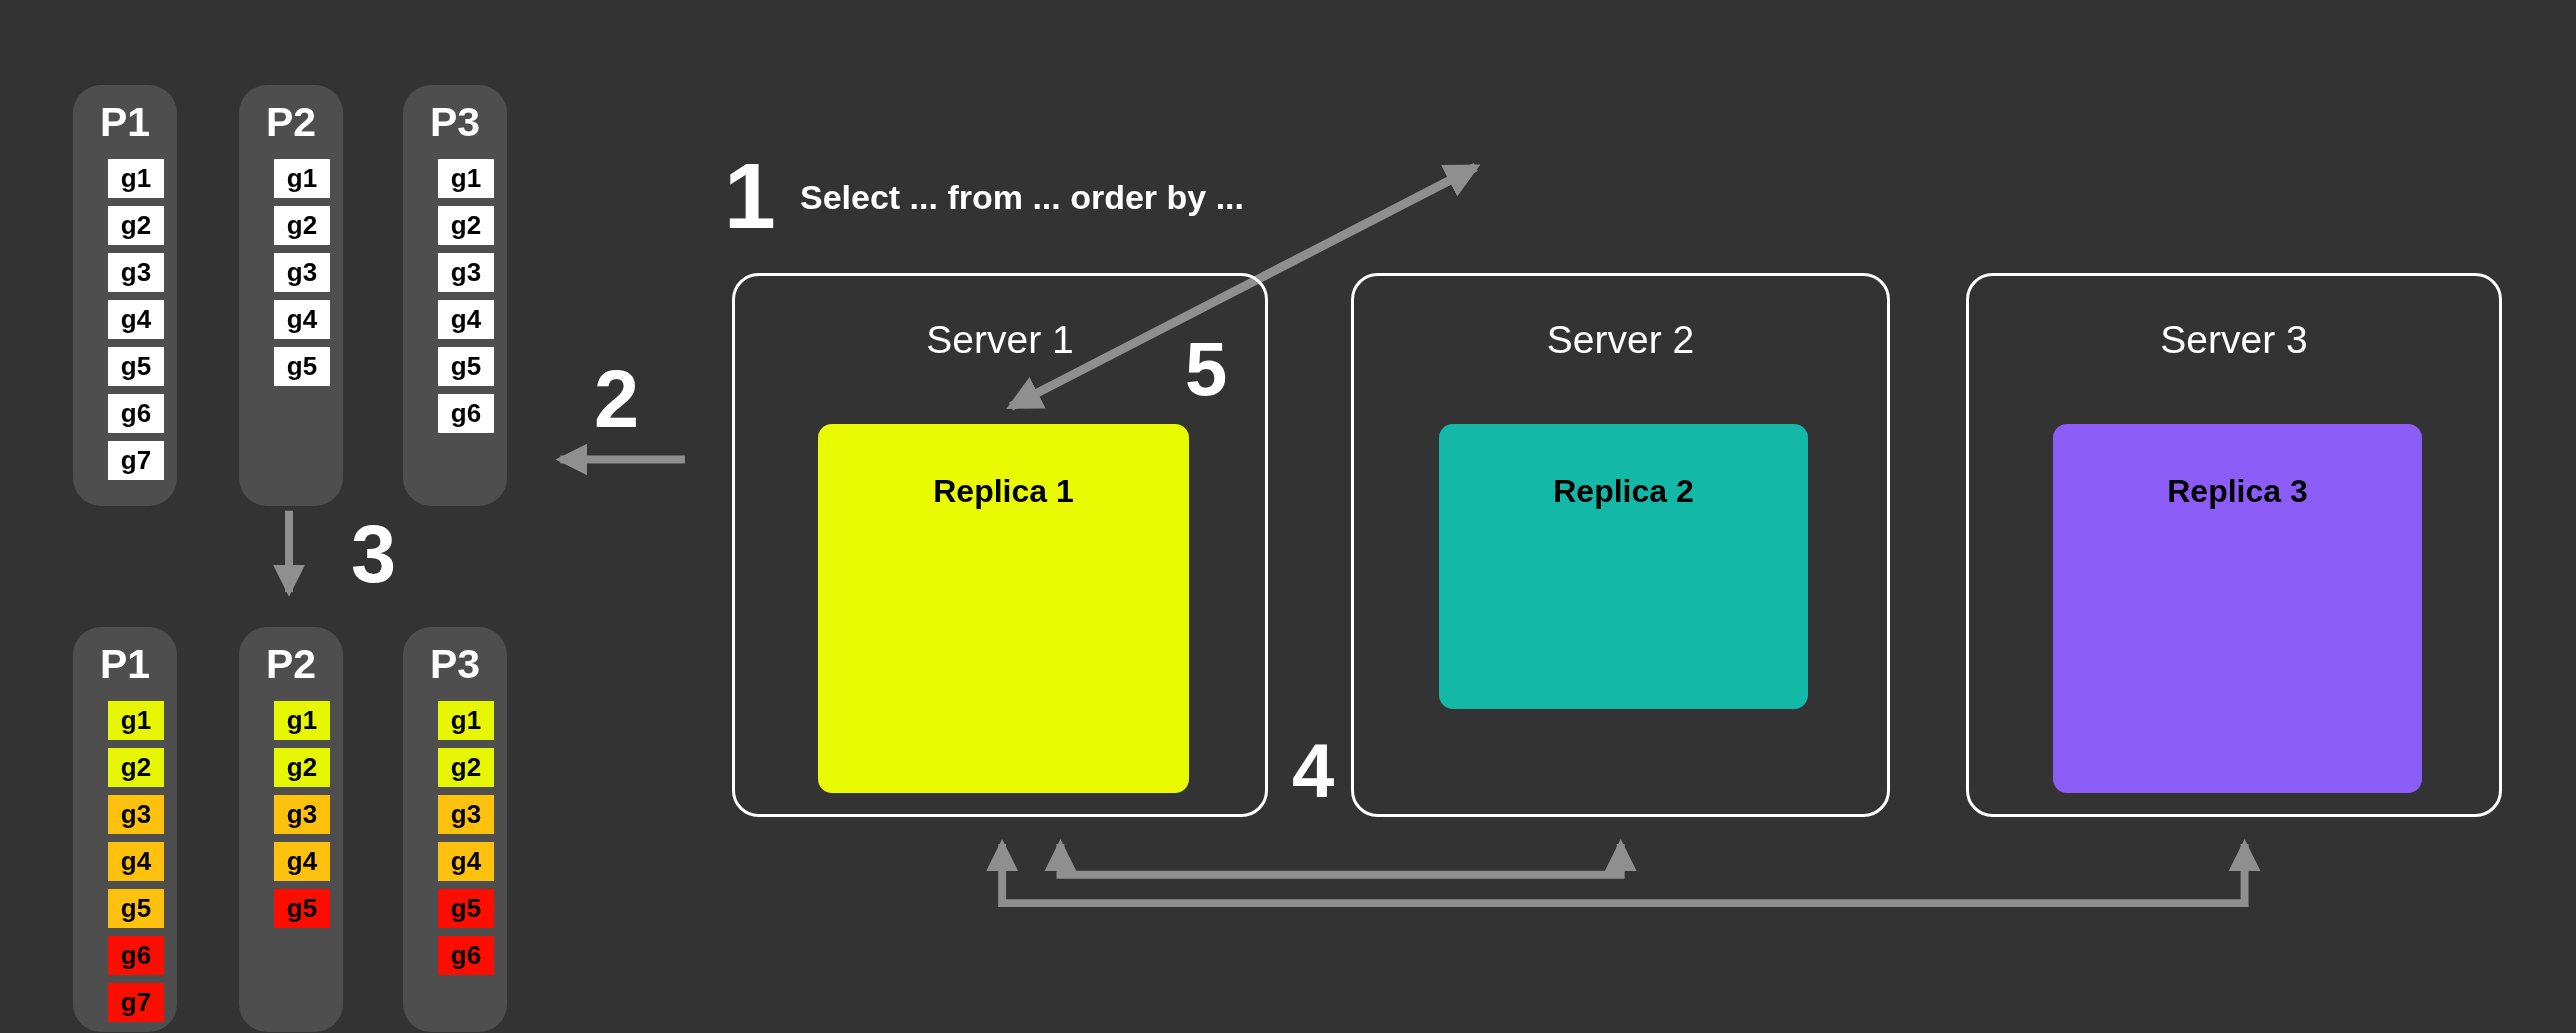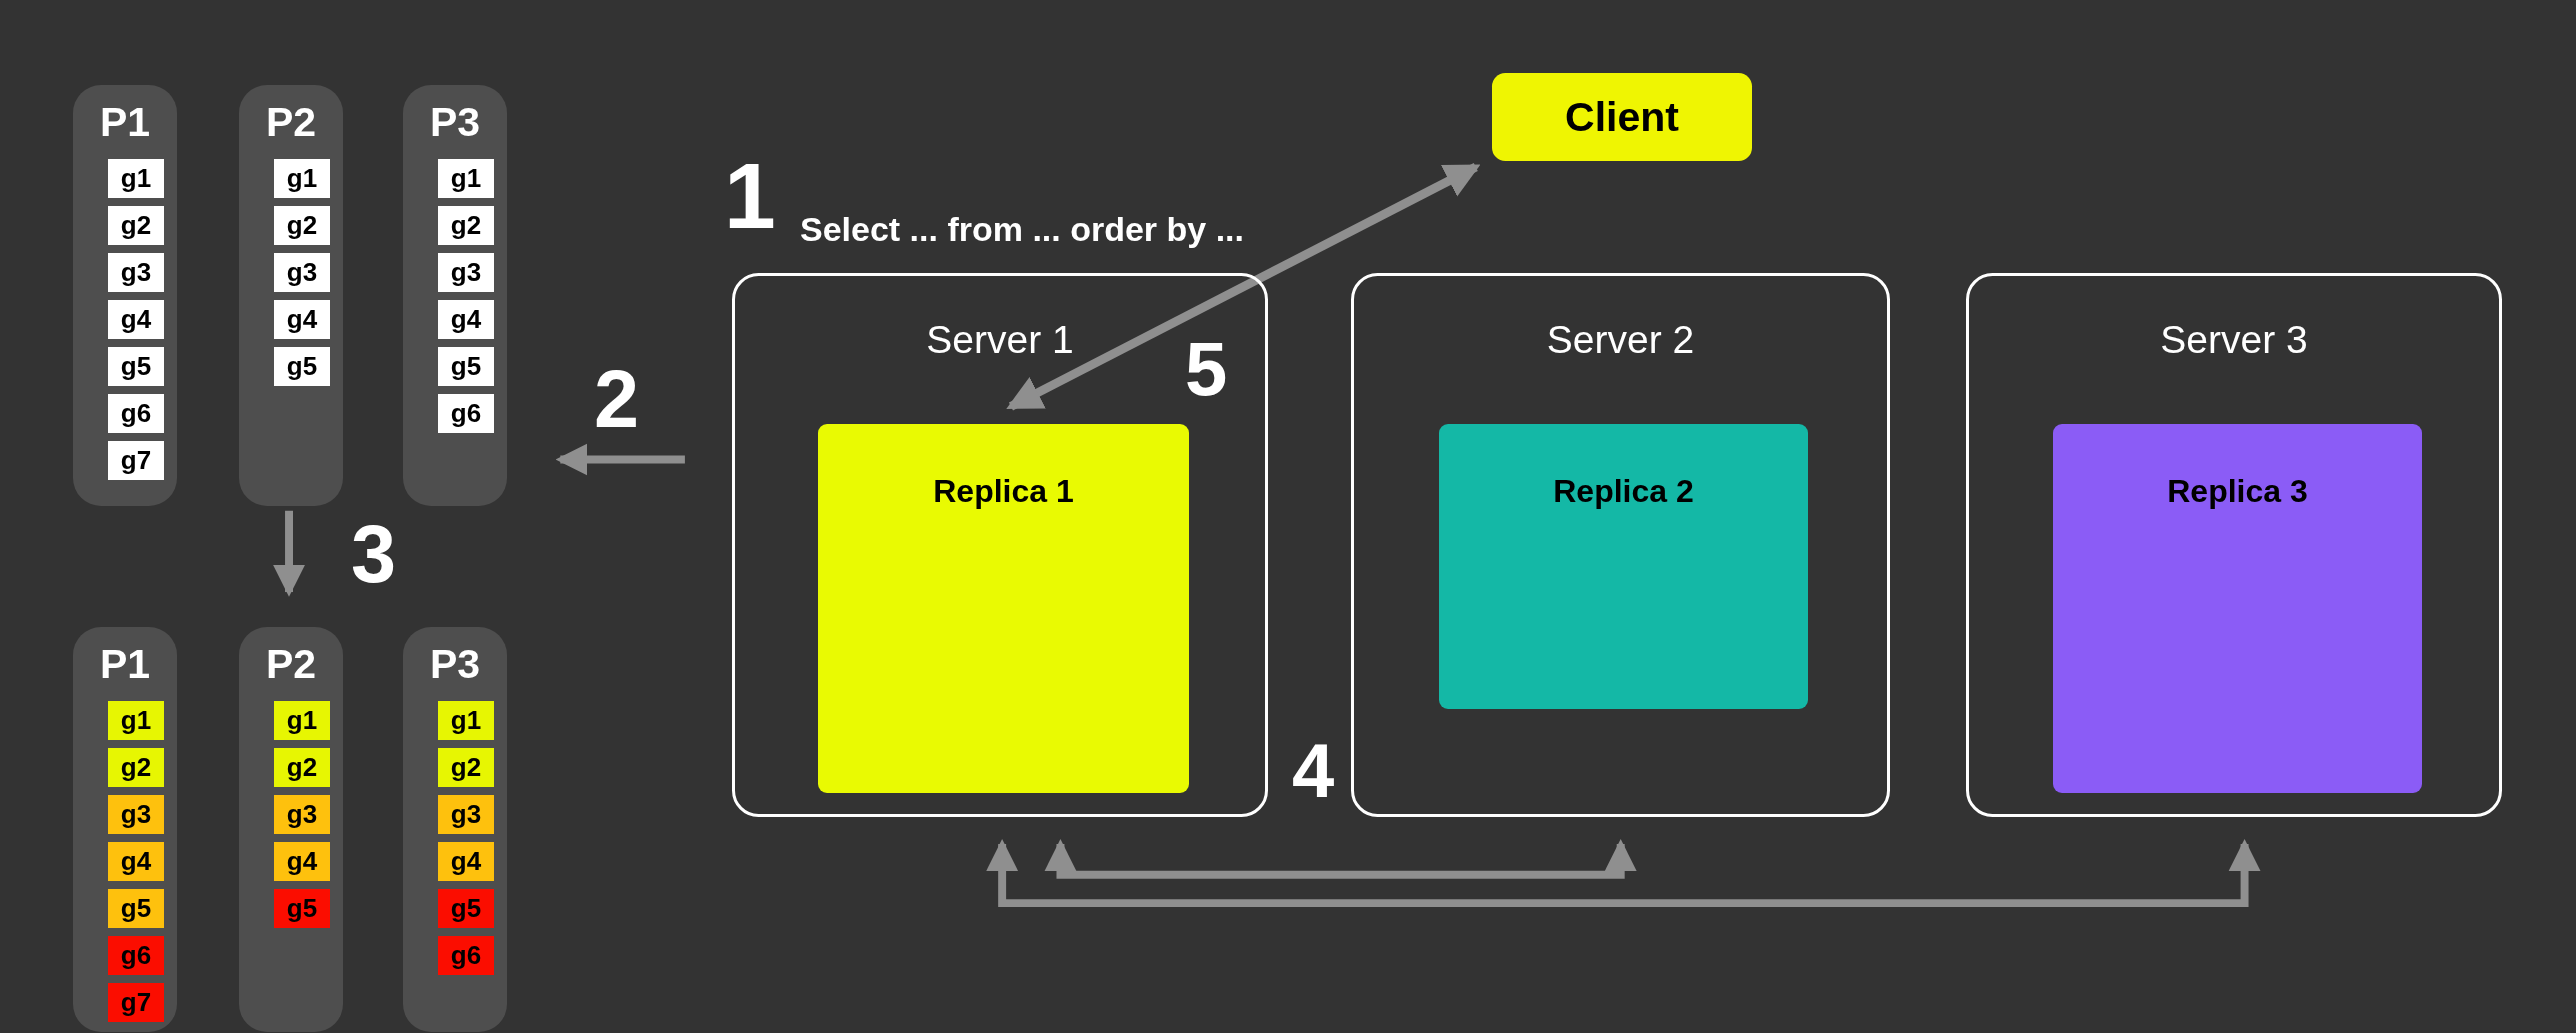--- a/index.html
+++ b/index.html
@@ -15,32 +15,32 @@
   }
   
   .pcol{position:absolute; width:104px; background:var(--panel); border-radius:28px;}
   .ptitle{height:74px; display:flex; align-items:center; justify-content:center;
     color:var(--text-light); font-size:41px; font-weight:600;}
   .cells{display:flex; flex-direction:column; gap:8px; padding:0 13.3px;}
   .cell{height:39px; display:flex; align-items:center; justify-content:center;
     font-size:26px; font-weight:700; color:var(--text-dark);margin-left:22px;}
   
   .stepnum{position:absolute; color:var(--text-light); font-weight:700; line-height:1;}
-  .querytext{position:absolute; color:var(--text-light); font-size:34px; font-weight:700; line-height:1;margin-top:32px;}
+  .querytext{position:absolute; color:var(--text-light); font-size:34px; font-weight:700; line-height:1;}
   
   .client{position:absolute; left:1492px; top:73px; width:260px; height:88px;
     background:var(--client-yellow); border-radius:13.3px;
     display:flex; align-items:center; justify-content:center;
     font-size:41px; font-weight:700; color:var(--text-dark);}
   
   .server{position:absolute; top:273px; height:544px; box-sizing:border-box;
     border:3.5px solid var(--server-border); border-radius:26.5px;}
   .server-label{position:absolute; top:42px; left:0; width:100%; text-align:center;
     color:var(--text-light); font-size:39px; font-weight:500;}
-  .replica{position:absolute; border-radius:9px;}
+  .replica{position:absolute; border-radius:14px;}
   .replica-label{padding-top:49px; text-align:center; font-size:32px; font-weight:700; color:var(--text-dark);}
   
   #arrow-layer{position:absolute; left:0; top:0; pointer-events:none;}
   #arrow-layer .shaft{stroke:var(--arrow); fill:none;}
   #arrow-layer marker path{fill:var(--arrow);}
 </style>
 </head>
 <body>
 
 <div id="stage">
@@ -61,21 +61,20 @@
     <polyline class="shaft" points="1134,955 1134,1022 2540,1022 2540,955" stroke-width="9" marker-start="url(#ahs)" marker-end="url(#ah)"></polyline>
   </svg>
 
   <div class="stepnum" style="left:724px; top:150px; font-size:93px;">1</div>
   <div class="querytext" style="left:800px; top:180px;">Select ... from ... order by ...</div>
   <div class="stepnum" style="left:594px; top:359px; font-size:81px;">2</div>
   <div class="stepnum" style="left:351px; top:514px; font-size:81px;">3</div>
   <div class="stepnum" style="left:1292px; top:733px; font-size:76px;">4</div>
   <div class="stepnum" style="left:1185px; top:331px; font-size:76px;">5</div>
 
-  <div class="client">Client</div>
 
   <div class="server" style="left:732px; width:536px;">
     <div class="server-label">Server 1</div>
     <div class="replica" style="left: 83px; top: 148px; width: 371px; height: 369px; background: rgb(233, 250, 2);">
       <div class="replica-label">Replica 1</div>
     </div>
   </div>
   <div class="server" style="left:1351px; width:539px;">
     <div class="server-label">Server 2</div>
     <div class="replica" style="left: 85px; top: 148px; width: 369px; height: 285px; background: #14b8a6;">

